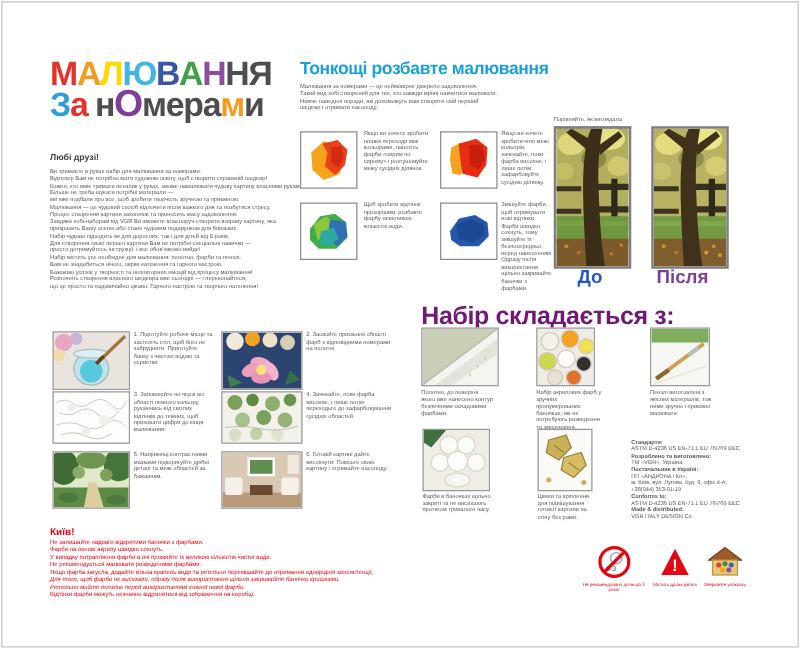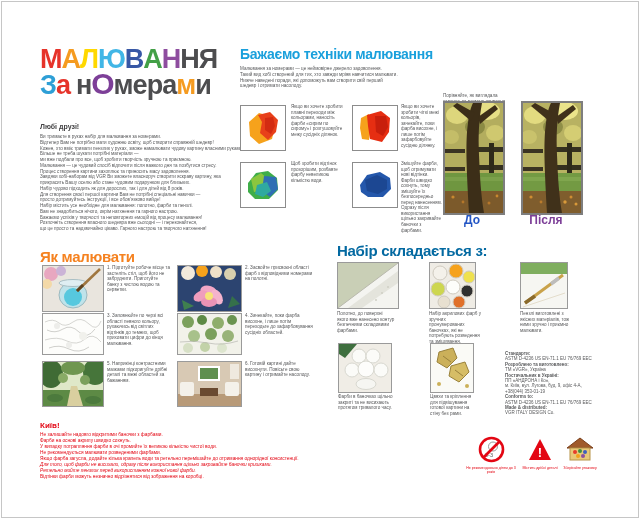--- a/index.html
+++ b/index.html
@@ -15,28 +15,28 @@
   .logo .sp{width:6px;}
   .logo .bigO{font-size:30px;}
 
   .tiny{font-size:4.6px;line-height:5.75px;color:#58595b;}
   .tiny div{white-space:nowrap;}
   .wraptxt{font-size:4.6px;line-height:5.55px;color:#58595b;}
 
   .sec-title{position:absolute;font-weight:bold;letter-spacing:-0.3px;}
   .blue-t{color:#1aa0dc;font-size:14px;}
   .orange-t{color:#f58220;font-size:15px;}
-  .green-t{color:#0369a1;font-size:15px;}
+  .green-t{color:#701a75;font-size:20px;}
 
   .swatch-box{position:absolute;width:44px;height:44px;border:1px solid #8c8c8c;background:#fff;}
   .photo{position:absolute;border:1px solid #9a9a9a;background:#eee;overflow:hidden;}
   .photo svg{display:block;}
 
   .ba-img{position:absolute;width:58px;height:110px;border:2px solid #7e7e7e;overflow:hidden;}
-  .ba-label{position:absolute;width:62px;text-align:center;font-weight:bold;font-size:12px;}
+  .ba-label{position:absolute;width:62px;text-align:center;font-weight:bold;font-size:15px;}
 
   .vgr-oval{position:absolute;left:524px;top:41px;width:54px;height:25px;border:2.5px solid #e30613;border-radius:50%;display:flex;align-items:center;justify-content:center;}
   .vgr-txt{color:#e30613;font-weight:bold;font-size:13px;letter-spacing:0.5px;}
   .vgr-r{position:absolute;right:-4px;top:-3px;font-size:5px;color:#e30613;}
 
   .warn-red{color:#e30613;}
   .warn-lines div{white-space:nowrap;}
   .ital{font-style:italic;}
   .bold{font-weight:bold;}
 
@@ -73,21 +73,21 @@
     <div>Набір чудово підходить як для дорослих, так і для дітей від 8 років.</div>
     <div>Для створення своєї першої картини Вам не потрібні спеціальні навички —</div>
     <div>просто дотримуйтесь інструкції, і все обов'язково вийде!</div>
     <div>Набір містить усе необхідне для малювання: полотно, фарби та пензлі.</div>
     <div>Вам не знадобиться нічого, окрім натхнення та гарного настрою.</div>
     <div>Бажаємо успіхів у творчості та неповторних емоцій від процесу малювання!</div>
     <div>Розпочніть створення власного шедевра вже сьогодні — і переконайтеся,</div>
     <div>що це просто та надзвичайно цікаво. Гарного настрою та творчого натхнення!</div>
   </div>
 
-  <div class="sec-title blue-t" style="left:240px;top:46px;">Бажаємо техніки малювання</div>
+  <div class="sec-title blue-t" style="left:240px;top:46px;">Тонкощі розбавте малювання</div>
   <div class="tiny" style="position:absolute;left:240px;top:66px;">
     <div>Малювання за номерами — це неймовірне джерело задоволення.</div>
     <div>Такий вид хобі створений для тих, хто завжди мріяв навчитися малювати.</div>
     <div>Нижче наведені поради, які допоможуть вам створити свій перший</div>
     <div>шедевр і отримати насолоду.</div>
   </div>
 
   <div class="swatch-box" style="left:240px;top:105px;">
     <svg width="44" height="44" viewBox="0 0 44 44">
       <path d="M8,16 L18,7 29,10 34,20 31,33 18,38 9,30 Z" fill="#f6a21c"></path>
@@ -176,21 +176,20 @@
       <circle cx="48" cy="94" r="1.5" fill="#cf8d31"></circle>
         <circle cx="53" cy="101" r="1.5" fill="#d99a3a"></circle>
       <path d="M24,110 C22,72 20,40 23,20 C24,10 26,4 28,0 L37,0 C34,16 33,32 34,52 C35,76 36,92 39,110 Z" fill="#40311a"></path>
       <path d="M26,18 L8,3 12,0 30,10 Z" fill="#40311a"></path>
       <path d="M33,14 L50,2 53,6 35,21 Z" fill="#40311a"></path>
     </svg>
   </div>
   <div class="ba-label" style="left:441px;top:213px;color:#2456c5;">До</div>
   <div class="ba-label" style="left:515px;top:213px;color:#7d3f98;">Після</div>
 
-  <div class="sec-title orange-t" style="left:40px;top:248px;">Як малювати</div>
 
   <div class="photo" style="left:42px;top:265px;width:60px;height:45px;">
     <svg width="60" height="45" viewBox="0 0 60 45">
       <rect width="60" height="45" fill="#e9e5de"></rect>
       <circle cx="8" cy="8" r="7" fill="#e8a7c0"></circle>
         <circle cx="18" cy="5" r="5" fill="#cbb3d6"></circle>
       <circle cx="4" cy="18" r="5" fill="#f3d9a8"></circle>
       <ellipse cx="30" cy="29" rx="14" ry="13" fill="#bfe3ea" stroke="#9db9bf" stroke-width="1"></ellipse>
       <circle cx="30" cy="31" r="9" fill="#57c8de"></circle>
       <ellipse cx="30" cy="17" rx="14" ry="3.5" fill="#dfeef2" stroke="#aabfc4" stroke-width="1"></ellipse>

